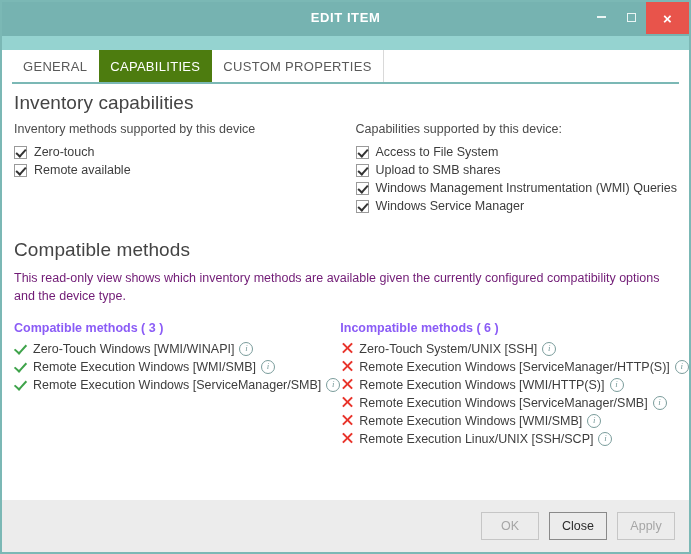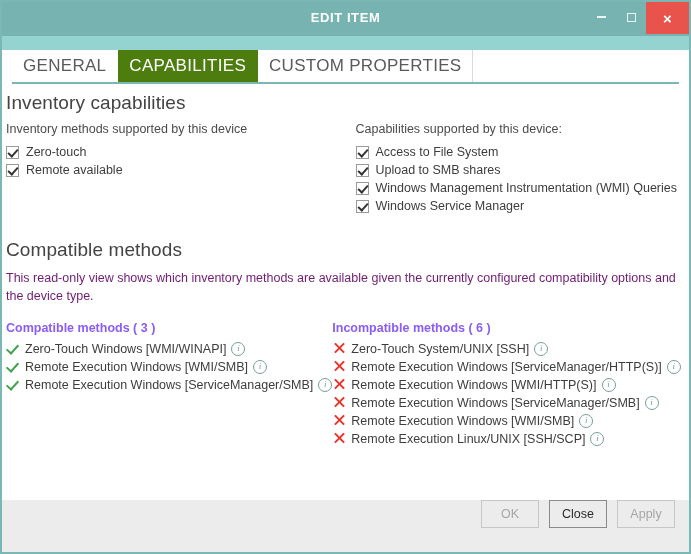--- a/index.html
+++ b/index.html
@@ -92,42 +92,42 @@
     right: 10px;
     height: 32px;
     display: flex;
     align-items: stretch;
     border-bottom: 2px solid #7bb8b5;
   }
   .tab {
     display: flex;
     align-items: center;
     padding: 0 11px;
-    font-size: 17px;
+    font-size: 13px;
     color: #5a5a5a;
     letter-spacing: 0.3px;
     cursor: default;
     border-right: 1px solid transparent;
   }
   .tab.active {
     background: #4d7c0f;
     color: #ffffff;
   }
   .tab.sep {
     border-right: 1px solid #d9d9d9;
   }
 
   
   .content {
     position: absolute;
     top: 80px;
     left: 0;
     right: 0;
     bottom: 54px;
-    padding: 10px 12px 0 4px;
+    padding: 10px 12px 0 12px;
     box-sizing: border-box;
   }
   h2.section {
     margin: 0 0 8px 0;
     font-size: 19px;
     font-weight: normal;
     color: #444;
     letter-spacing: 0.1px;
   }
   h2.section.second {
@@ -250,20 +250,21 @@
     flex: none;
   }
 
   
   .footer {
     position: absolute;
     left: 0; right: 0; bottom: 0;
     height: 52px;
     background: #ececec;
     display: flex;
+    align-items: center;
     justify-content: flex-end;
     padding-right: 14px;
     box-sizing: border-box;
   }
   .btn {
     width: 56px;
     height: 26px;
     margin-left: 10px;
     font-size: 12.5px;
     background: #ececec;

